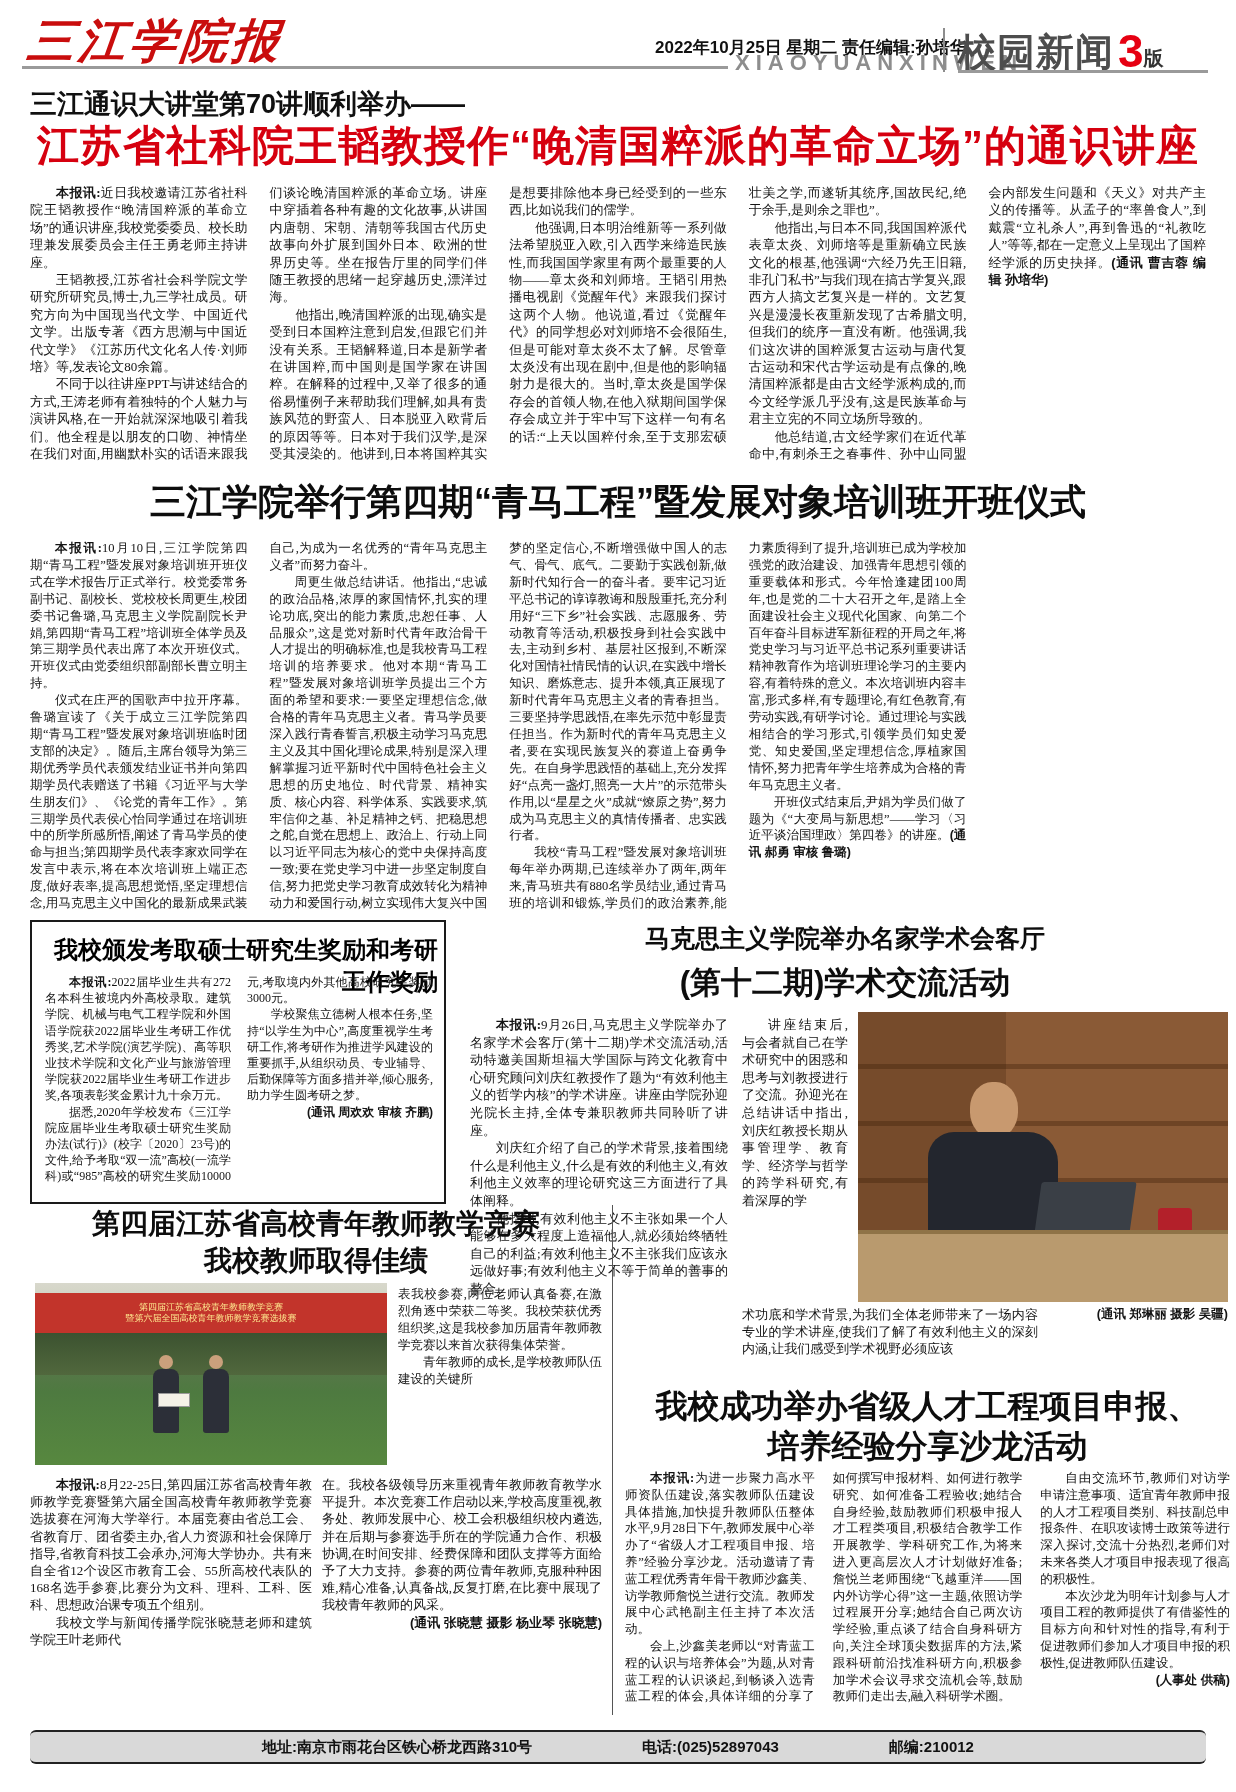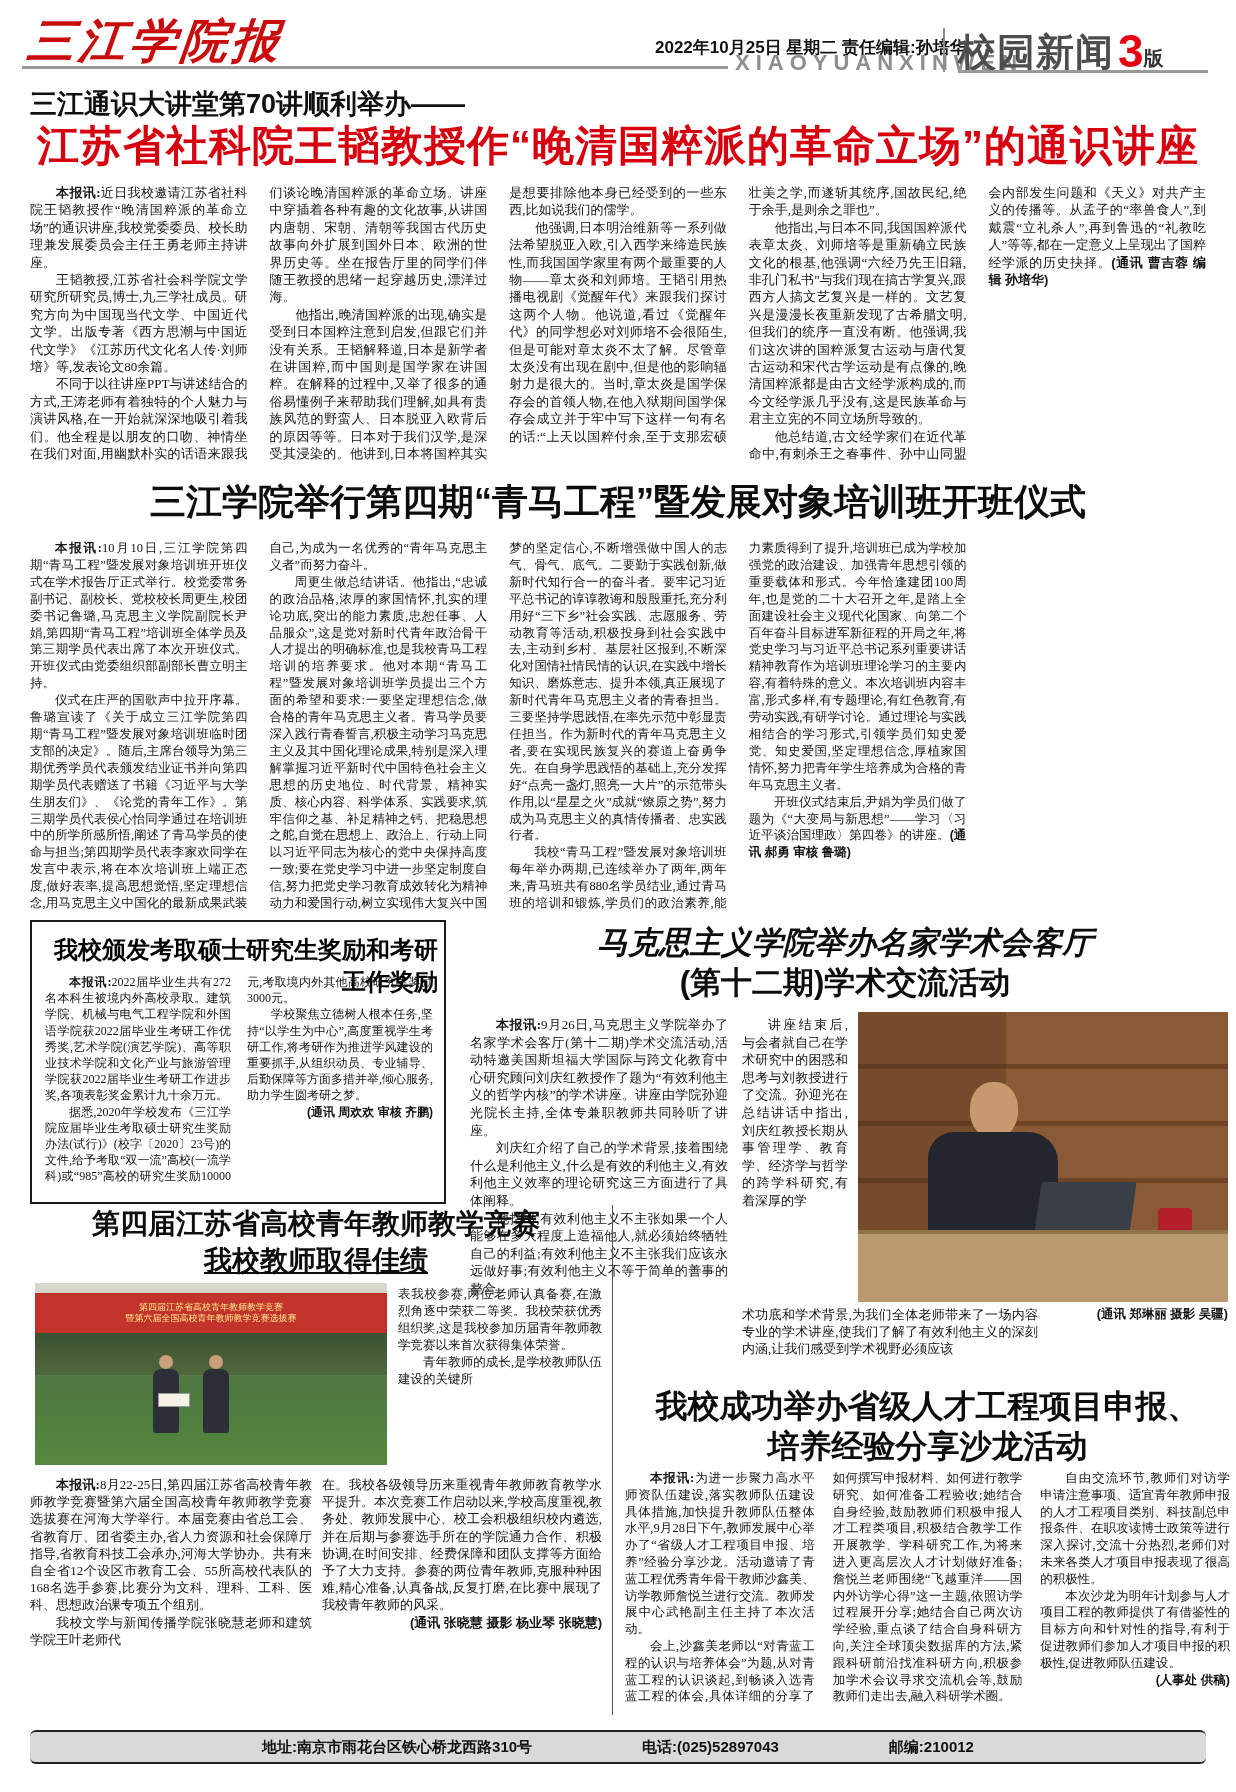--- a/index.html
+++ b/index.html
@@ -110,21 +110,21 @@
   <div class="box">
     <div class="box-headline">我校颁发考取硕士研究生奖励和考研工作奖励</div>
     <div class="box-body cols2 bodytext" style="position:absolute;">
       <p><b class="lead">本报讯:</b><span>2022届毕业生共有272名本科生被境内外高校录取。建筑学院、机械与电气工程学院和外国语学院获2022届毕业生考研工作优秀奖,艺术学院(演艺学院)、高等职业技术学院和文化产业与旅游管理学院获2022届毕业生考研工作进步奖,各项表彰奖金累计九十余万元。</span></p>
       <p>据悉,2020年学校发布《三江学院应届毕业生考取硕士研究生奖励办法(试行)》(校字〔2020〕23号)的文件,给予考取“双一流”高校(一流学科)或“985”高校的研究生奖励10000元,考取境内外其他高校研究生奖励3000元。</p>
       <p>学校聚焦立德树人根本任务,坚持“以学生为中心”,高度重视学生考研工作,将考研作为推进学风建设的重要抓手,从组织动员、专业辅导、后勤保障等方面多措并举,倾心服务,助力学生圆考研之梦。</p>
       <p class="credit-line">(通讯 周欢欢 审核 齐鹏)</p>
     </div>
   </div>
 
-  <div class="subhead" style="left:460px;top:922px;width:770px;font-size:31px;font-style:italic;">马克思主义学院举办名家学术会客厅</div>
+  <div class="subhead" style="left:460px;top:922px;width:770px;font-size:25px;">马克思主义学院举办名家学术会客厅</div>
   <div class="subhead" style="left:460px;top:962px;width:770px;font-size:31px;">(第十二期)学术交流活动</div>
   <div class="bodytext" style="left:470px;top:1016px;width:258px;height:352px;font-size:13px;line-height:17.6px;">
     <p><b class="lead">本报讯:</b><span>9月26日,马克思主义学院举办了名家学术会客厅(第十二期)学术交流活动,活动特邀美国斯坦福大学国际与跨文化教育中心研究顾问刘庆红教授作了题为“有效利他主义的哲学内核”的学术讲座。讲座由学院孙迎光院长主持,全体专兼职教师共同聆听了讲座。</span></p>
     <p>刘庆红介绍了自己的学术背景,接着围绕什么是利他主义,什么是有效的利他主义,有效利他主义效率的理论研究这三方面进行了具体阐释。</p>
     <p>他指出,有效利他主义不主张如果一个人能够在多大程度上造福他人,就必须始终牺牲自己的利益;有效利他主义不主张我们应该永远做好事;有效利他主义不等于简单的善事的整合。</p>
   </div>
   <div class="bodytext" style="left:742px;top:1016px;width:106px;height:286px;font-size:13px;line-height:17.6px;">
     <p>讲座结束后,与会者就自己在学术研究中的困惑和思考与刘教授进行了交流。孙迎光在总结讲话中指出,刘庆红教授长期从事管理学、教育学、经济学与哲学的跨学科研究,有着深厚的学</p>
   </div>
   <div class="photo photo2">
@@ -136,21 +136,21 @@
     <div class="desk"></div>
   </div>
   <div class="bodytext" style="left:742px;top:1306px;width:296px;height:66px;font-size:13px;line-height:17px;">
     <p class="noindent">术功底和学术背景,为我们全体老师带来了一场内容专业的学术讲座,使我们了解了有效利他主义的深刻内涵,让我们感受到学术视野必须应该</p>
   </div>
   <div class="bodytext" style="left:1048px;top:1306px;width:180px;height:72px;font-size:12.5px;line-height:16px;">
     <p class="credit-line">(通讯 郑琳丽 摄影 吴疆)</p>
   </div>
 
   <div class="subhead" style="left:30px;top:1205px;width:572px;font-size:28px;">第四届江苏省高校青年教师教学竞赛</div>
-  <div class="subhead" style="left:30px;top:1242px;width:572px;font-size:28px;text-decoration:underline;">我校教师取得佳绩</div>
+  <div class="subhead" style="left:30px;top:1242px;width:572px;font-size:28px;">我校教师取得佳绩</div>
   <div class="photo photo1">
     <div class="banner">
       <div>第四届江苏省高校青年教师教学竞赛</div>
       <div>暨第六届全国高校青年教师教学竞赛选拔赛</div>
     </div>
     <div class="treeband"></div>
     <div class="person" style="left:118px;top:86px;"></div>
     <div class="person" style="left:168px;top:86px;"></div>
   </div>
   <div class="cert"></div>

